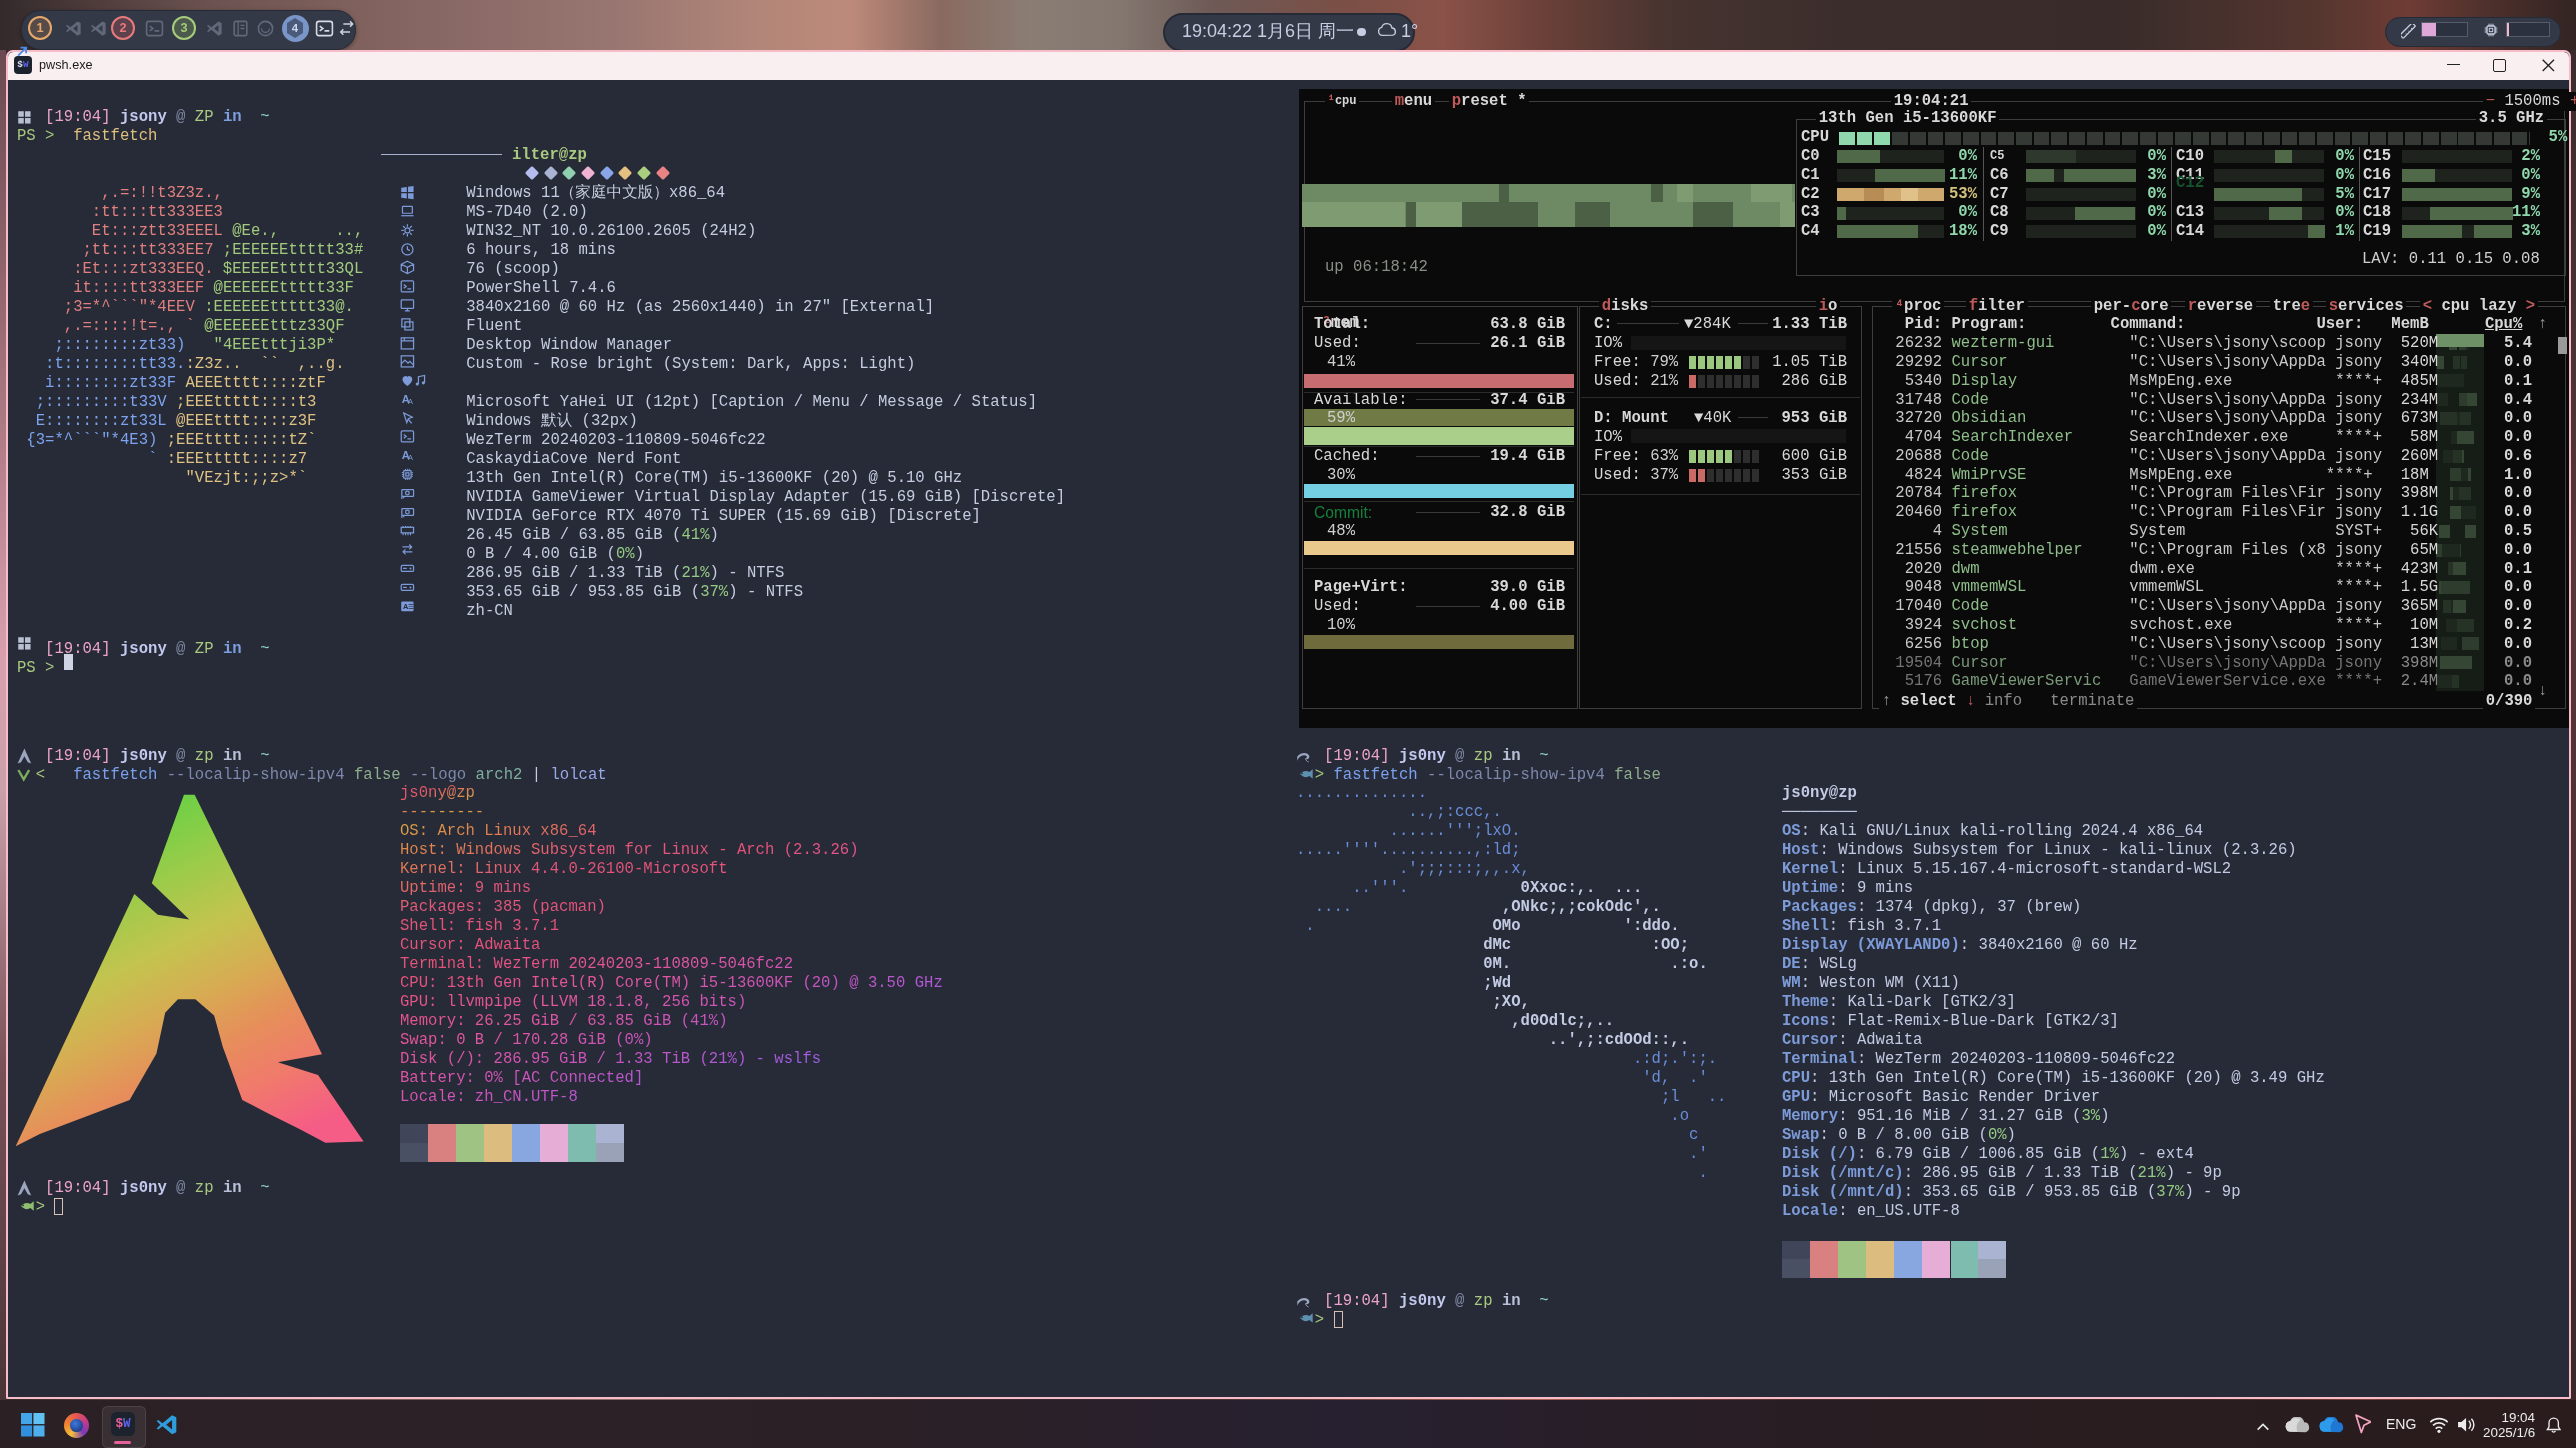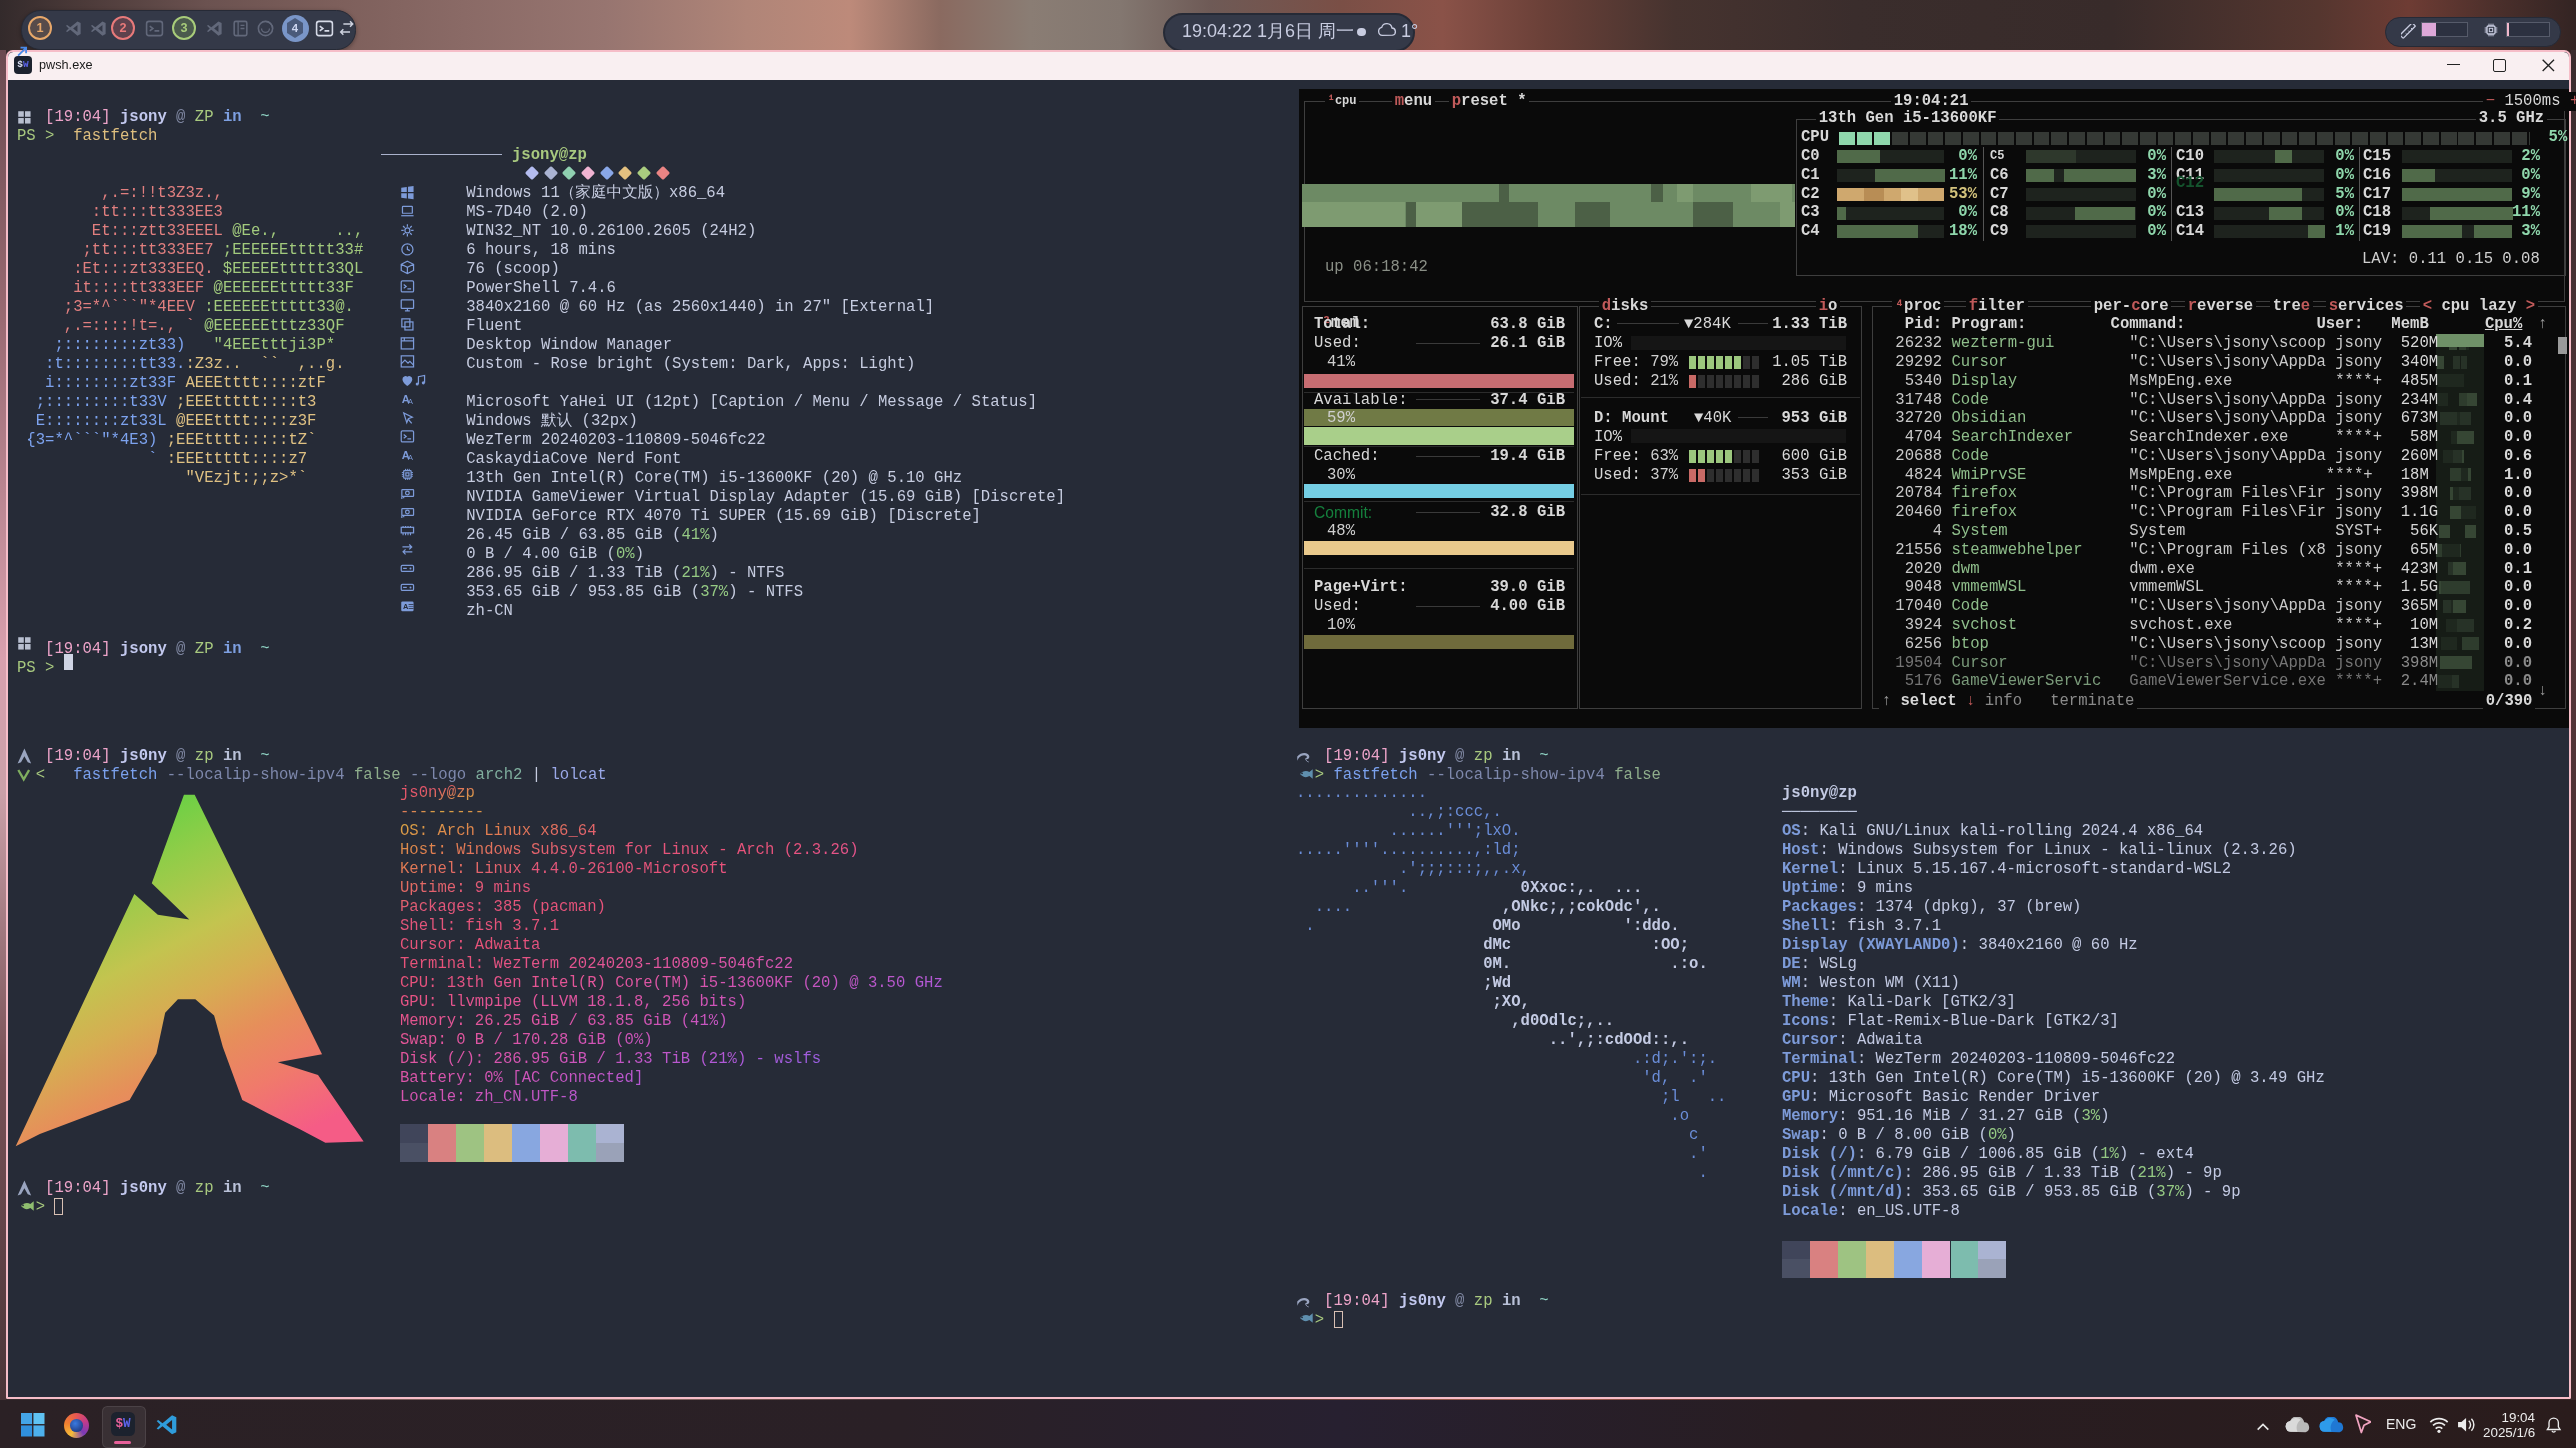--- a/index.html
+++ b/index.html
@@ -102,21 +102,21 @@
                                                 <span style="color:#c6cce0">NVIDIA GeForce RTX 4070 Ti SUPER (15.69 GiB) [Discrete]</span>
                                                 <span style="color:#c6cce0">26.45 GiB / 63.85 GiB (</span><span style="color:#95ca84">41%</span><span style="color:#c6cce0">)</span>
                                                 <span style="color:#c6cce0">0 B / 4.00 GiB (</span><span style="color:#95ca84">0%</span><span style="color:#c6cce0">)</span>
                                                 <span style="color:#c6cce0">286.95 GiB / 1.33 TiB (</span><span style="color:#95ca84">21%</span><span style="color:#c6cce0">) - NTFS</span>
                                                 <span style="color:#c6cce0">353.65 GiB / 953.85 GiB (</span><span style="color:#95ca84">37%</span><span style="color:#c6cce0">) - NTFS</span>
                                                 <span style="color:#c6cce0">zh-CN</span>
 
    <span style="color:#eda4c9">[19:04]</span><span style="color:#c2c8ee;font-weight:bold"> jsony</span><span style="color:#7e86a0"> @</span><span style="color:#a8c97f"> ZP</span><span style="color:#7d9fe0;font-weight:bold"> in</span><span style="color:#8fd3c4">  ~</span>
 <span style="color:#a8c97f">PS &gt;</span></pre>
 <div class="abs" style="left:381px;top:154px;width:121px;height:1.3px;background:#aab2cc"></div>
-<div class="abs mono" style="left:512px;top:146px;font-size:15.6px;line-height:19px;font-weight:bold;color:#a8c97f">jsony@zp</div>
+<div class="abs mono" style="left:512px;top:146px;font-size:15.6px;line-height:19px;font-weight:bold;color:#a8c97f">ilter@zp</div>
 <div class="abs" style="left:527px;top:168px;width:10px;height:10px;background:#b4bcf0;transform:rotate(45deg);border-radius:1.3px"></div>
 <div class="abs" style="left:546px;top:168px;width:10px;height:10px;background:#aab3d2;transform:rotate(45deg);border-radius:1.3px"></div>
 <div class="abs" style="left:564px;top:168px;width:10px;height:10px;background:#8fd0b0;transform:rotate(45deg);border-radius:1.3px"></div>
 <div class="abs" style="left:583px;top:168px;width:10px;height:10px;background:#f0b3d2;transform:rotate(45deg);border-radius:1.3px"></div>
 <div class="abs" style="left:602px;top:168px;width:10px;height:10px;background:#89a7e8;transform:rotate(45deg);border-radius:1.3px"></div>
 <div class="abs" style="left:620px;top:168px;width:10px;height:10px;background:#e3c07f;transform:rotate(45deg);border-radius:1.3px"></div>
 <div class="abs" style="left:639px;top:168px;width:10px;height:10px;background:#aacd7f;transform:rotate(45deg);border-radius:1.3px"></div>
 <div class="abs" style="left:658px;top:168px;width:10px;height:10px;background:#ea8484;transform:rotate(45deg);border-radius:1.3px"></div>
 <div class="abs" style="left:64px;top:654px;width:8.7px;height:16px;background:#cfd4e4"></div>
 <div class="abs" style="left:17px;top:110px"><svg width="14.8" height="14.8" viewBox="0 0 24 24">

